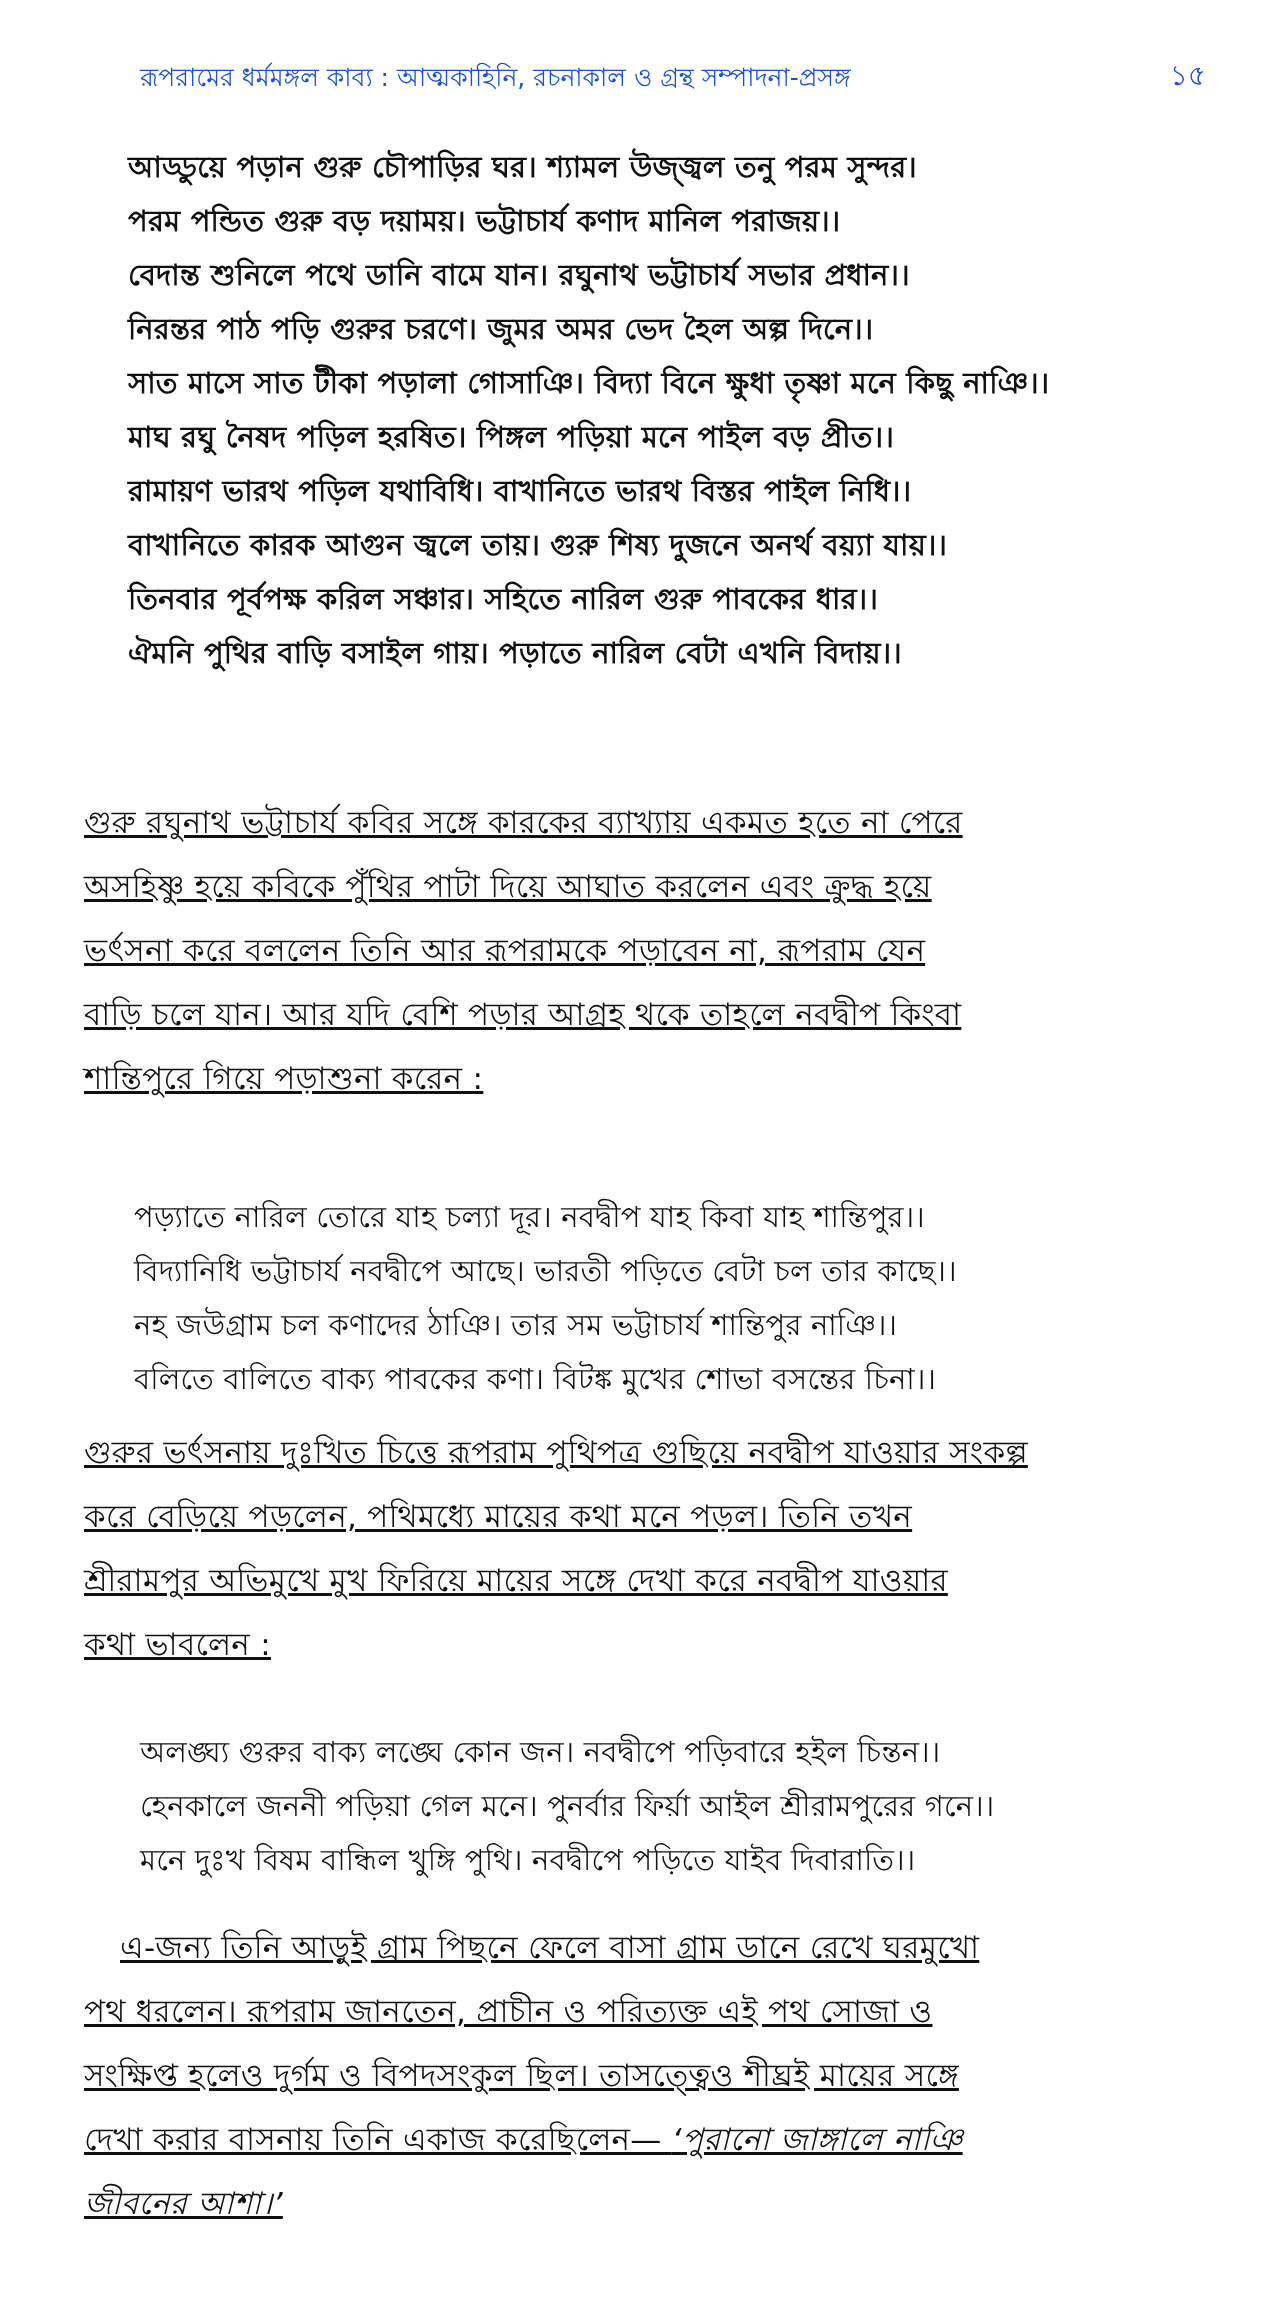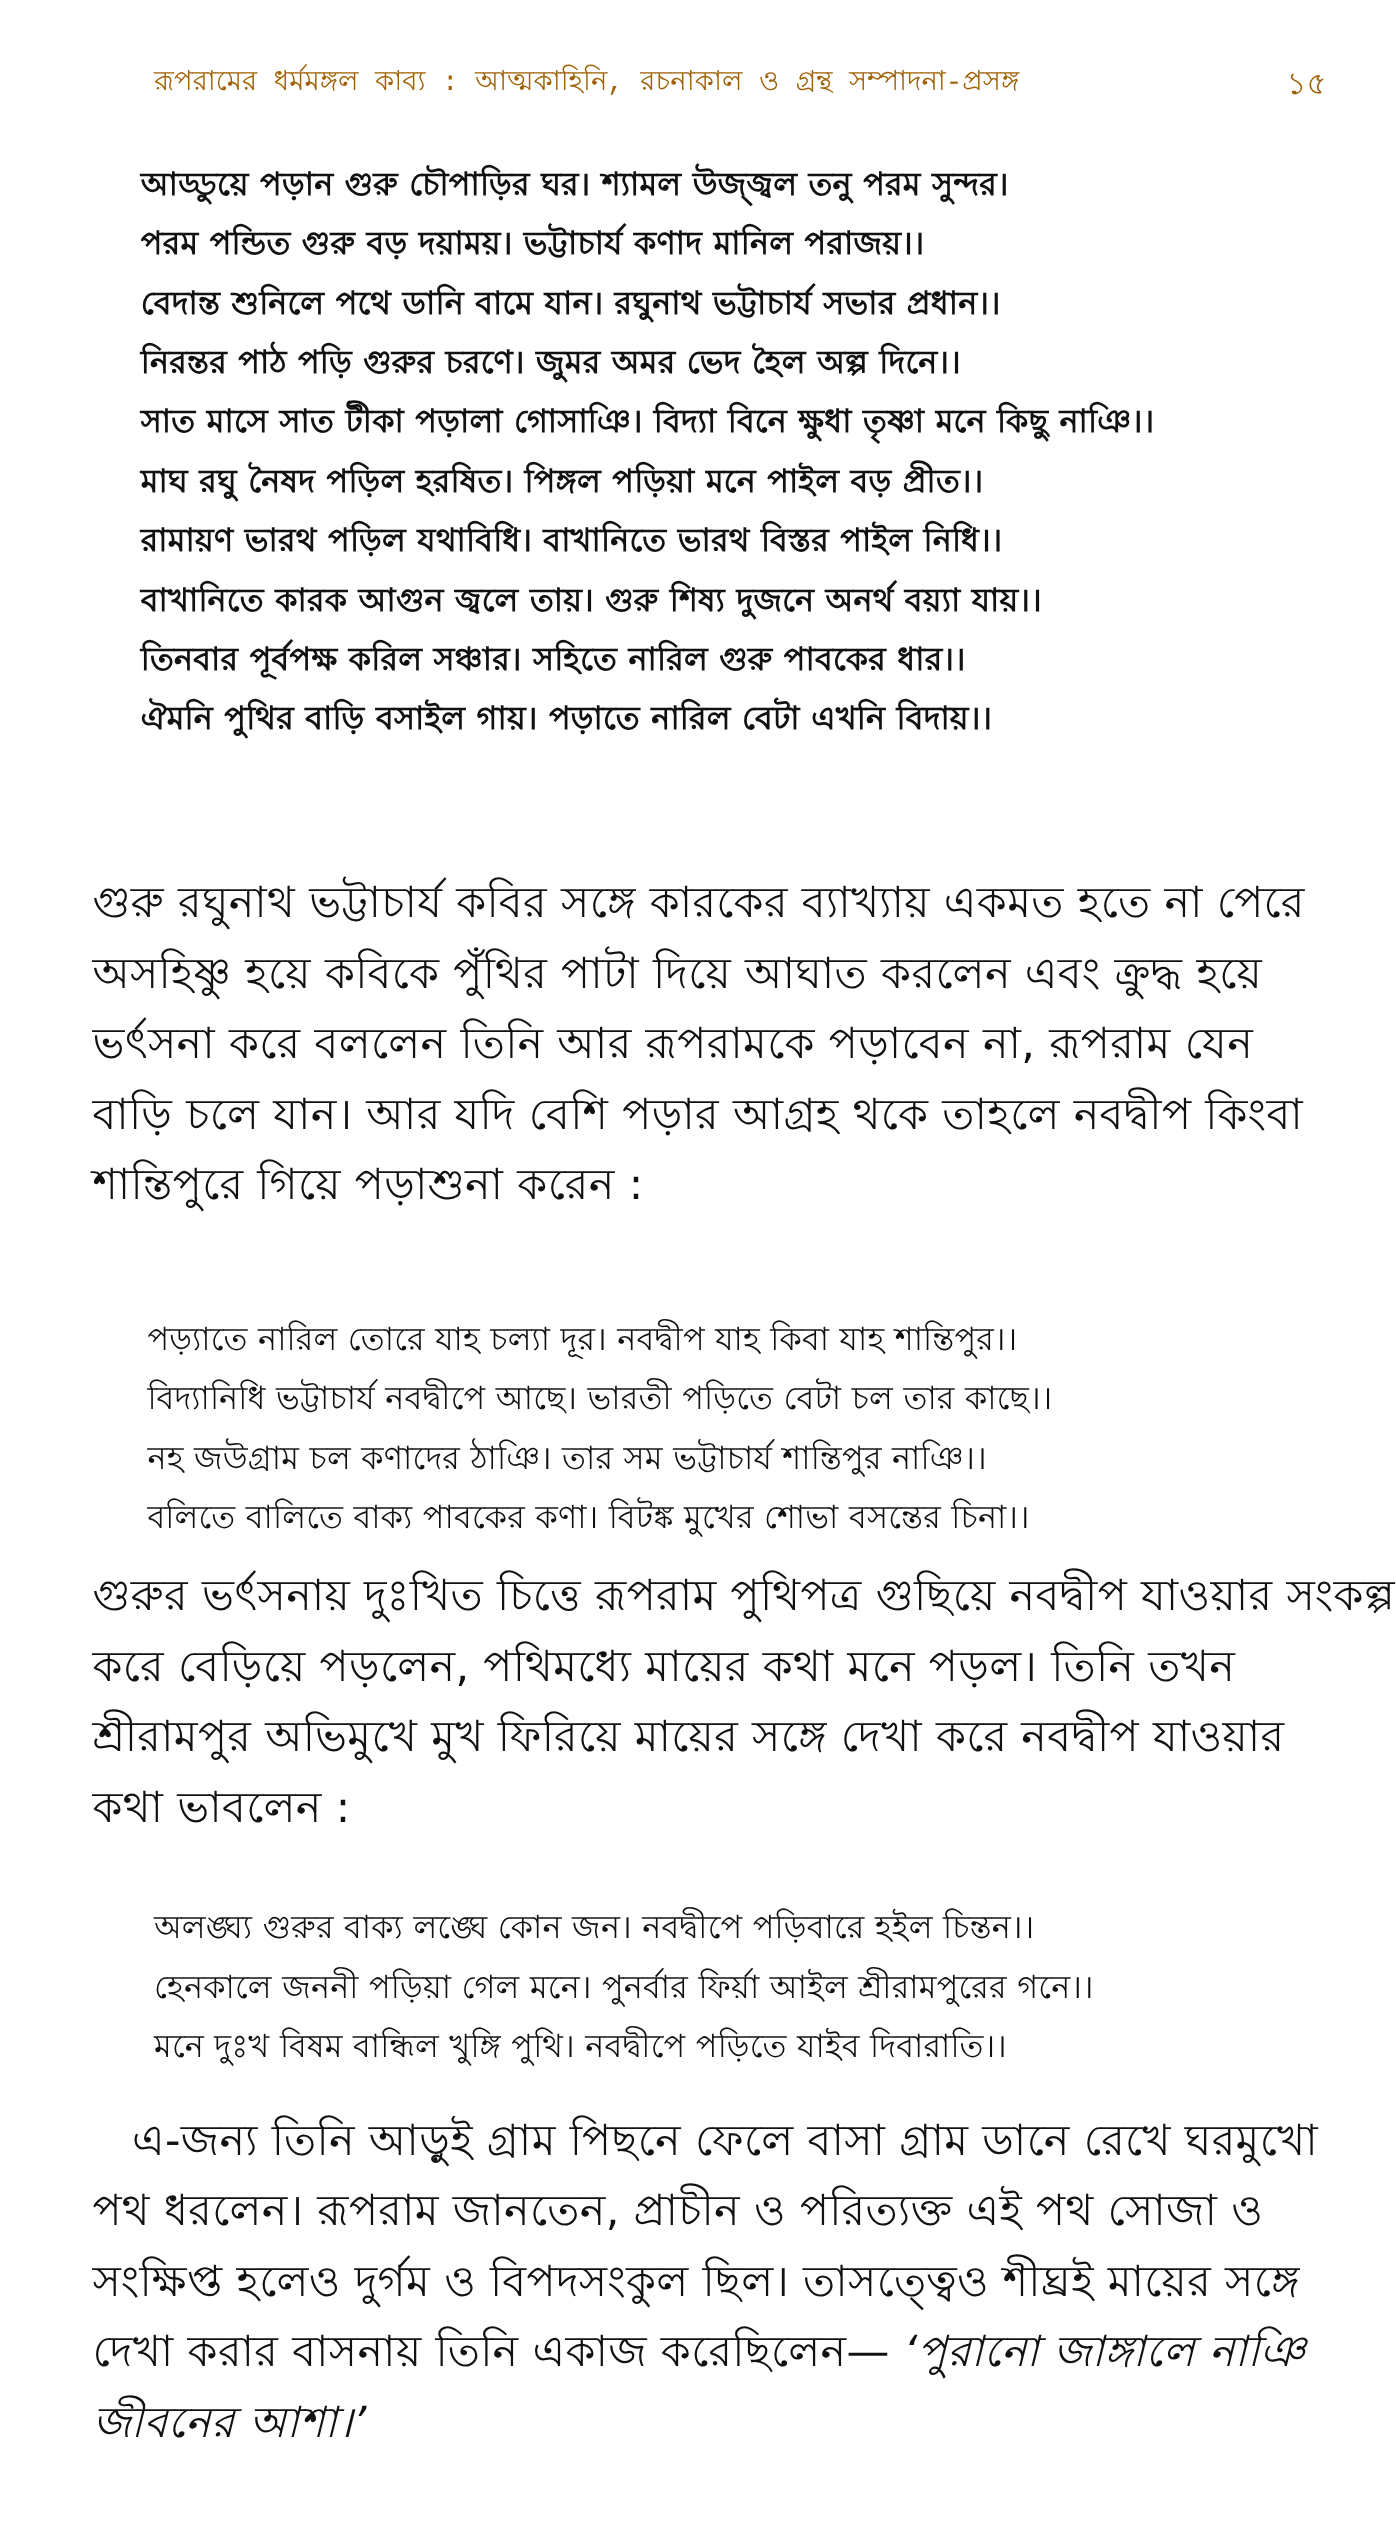--- a/index.html
+++ b/index.html
@@ -2,30 +2,30 @@
 <html><head>
   <meta charset="utf-8">
   <style>
     html, body { margin: 0; padding: 0; background: #ffffff; }
     body {
       width: 1269px; height: 2304px; position: relative; overflow: hidden;
       font-family: "DejaVu Sans", sans-serif; color: #111111;
     }
     .header {
       position: absolute; top: 54px; left: 140px; width: 1090px;
-      display: flex; justify-content: space-between; align-items: flex-start;
-      font-size: 25px; color: #a16207; font-family: Liberation Mono, monospace;
+      display: flex; justify-content: space-between; align-items: flex-end;
+      font-size: 25px; color: #1d4ed8;
     }
     .header .page-no { font-size: 28px; margin-right: 24px; }
     .verse-block { position: absolute; left: 128px; }
     .verse-line { font-size: 29px; line-height: 54px; white-space: nowrap; letter-spacing: 0.2px; }
     .prose {
       position: absolute; left: 84px; width: 1150px;
-      font-size: 39px; line-height: 64px; text-align: justify;
-      text-align-last: left; letter-spacing: 0.3px;
+      font-size: 31px; line-height: 64px; text-align: justify;
+      text-align-last: left; letter-spacing: 0.3px; text-decoration: underline;
     }
     .prose .line { display: block; white-space: nowrap; }
     .prose .indent { padding-left: 36px; }
     .quote { font-style: italic; }
     #vb1 { top: 140px; font-weight: bold; }
     #p1 { top: 790px; }
     #vb2 { top: 1190px; left: 134px; }
     #p2 { top: 1420px; }
     #vb3 { top: 1725px; left: 140px; }
     #p3 { top: 1915px; }

